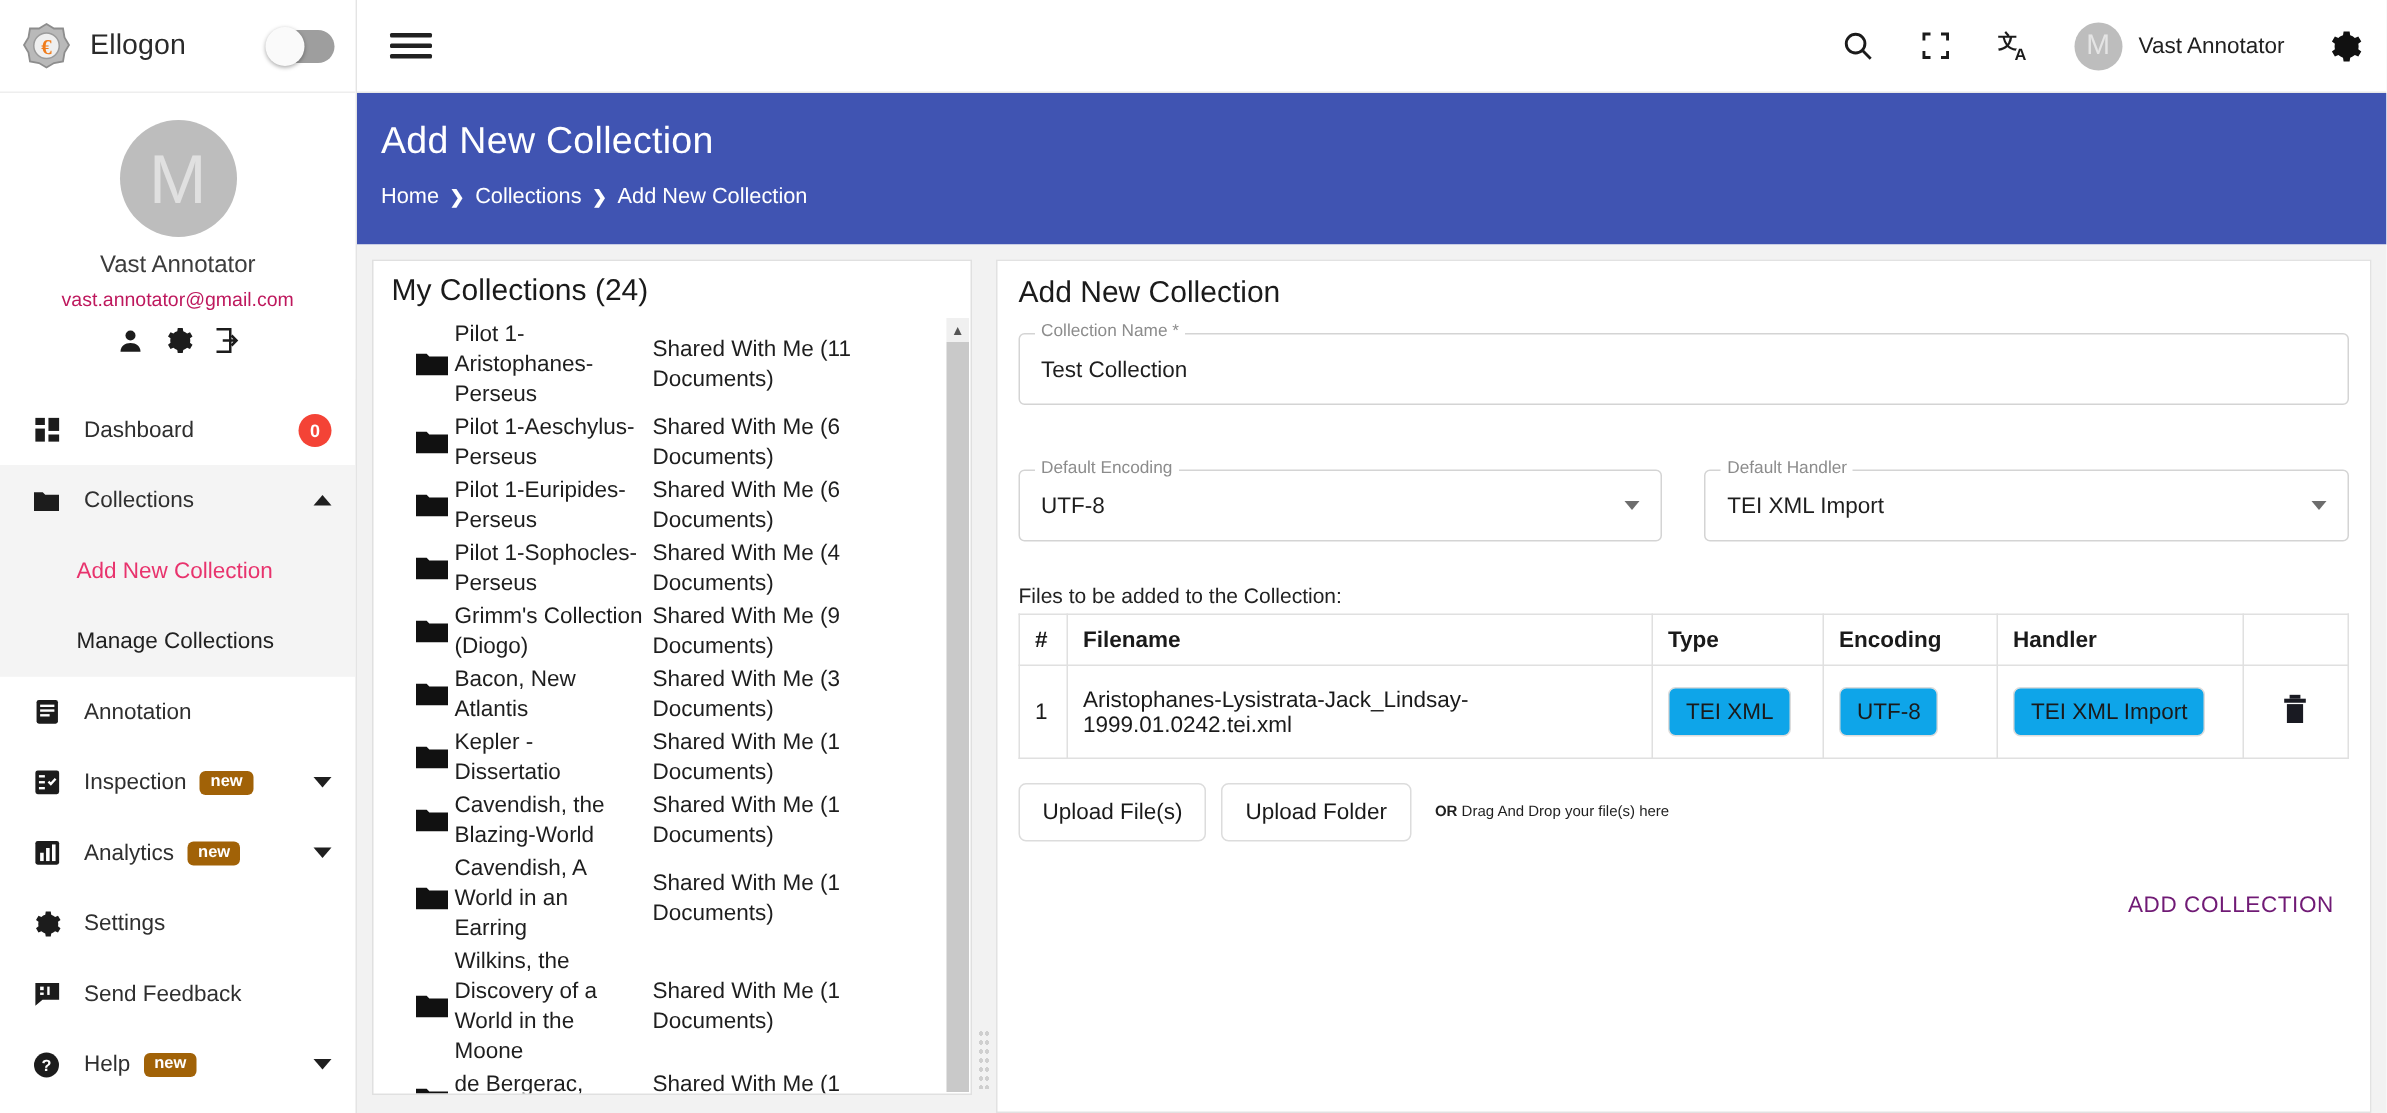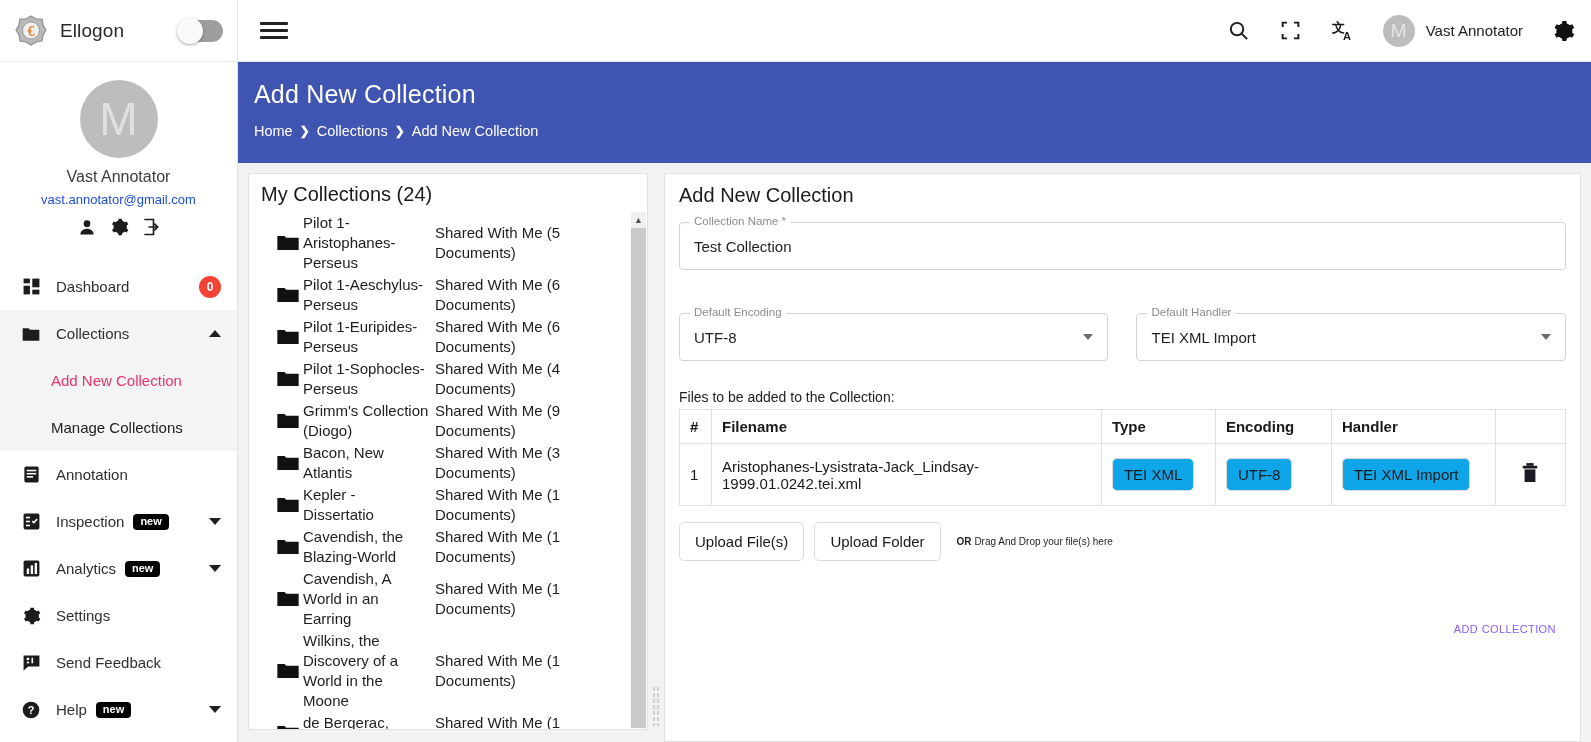--- a/index.html
+++ b/index.html
@@ -53,21 +53,21 @@
   .profile { padding: 18px 0 10px; text-align: center; background: #fff; }
   .avatar-lg {
     width: 78px; height: 78px; border-radius: 50%;
     background: #bdbdbd;
     margin: 0 auto;
     color: #e0e0e0;
     font-size: 46px; line-height: 78px;
     font-weight: 500;
   }
   .profile-name { margin-top: 10px; font-size: 16px; color: #3c3c3c; }
-  .profile-mail { margin-top: 6px; font-size: 13px; color: #1d4ed8; }
+  .profile-mail { margin-top: 6px; font-size: 13px; color: #be185d; }
   .profile-icons {
     margin-top: 10px;
     display: flex; justify-content: center; gap: 12px;
     padding-bottom: 6px;
   }
   .profile-icons .pi { width: 20px; height: 20px; cursor: pointer; }
 
   .nav { margin-top: 10px; }
   .nav-item {
     display: flex; align-items: center;
@@ -96,21 +96,21 @@
   .badge-count {
     margin-left: auto;
     background: #f44336; color: #fff;
     min-width: 22px; height: 22px;
     border-radius: 11px;
     font-size: 12px; font-weight: bold;
     display: flex; align-items: center; justify-content: center;
     padding: 0 6px;
   }
   .chip-new {
-    background: #000000; color: #fff;
+    background: #a16207; color: #fff;
     font-size: 11px; font-weight: bold;
     border-radius: 4px;
     padding: 2px 7px 3px;
     margin-left: 9px;
     line-height: 1;
   }
   .caret { margin-left: auto; width: 0; height: 0;
     border-left: 6px solid transparent; border-right: 6px solid transparent;
     border-top: 7px solid #1f1f1f; }
   .caret.up { border-top: none; border-bottom: 7px solid #1f1f1f; }
@@ -301,24 +301,23 @@
     font-size: 15px; color: #1a1a1a;
     cursor: pointer;
     font-family: "Liberation Sans", sans-serif;
   }
   .btn + .btn { margin-left: 10px; }
   .dnd { margin-left: 16px; font-size: 10px; color: #1f1f1f; }
   .dnd b { font-weight: bold; }
 
   .addcol-row { text-align: right; margin-top: 34px; padding-right: 10px; }
   .addcol {
-    color: #8b5cf6; font-size: 11px;
+    color: #701a75; font-size: 15px;
     letter-spacing: .4px; cursor: pointer;
     display: inline-block;
-    margin-top: 28px;
   }
 </style>
 </head>
 <body>
 
 <div id="app">
 
   <div class="sidebar">
 
     <div class="brand">
@@ -520,21 +519,21 @@
   <div class="content">
 
     <div class="col-panel">
       <div class="col-title">My Collections (24)</div>
       <div class="col-list" id="col-list">
           <div class="col-row">
             <span class="folder-icon"><svg width="22" height="16" viewBox="0 0 24 18" fill="#111">
                 <path d="M0 1h8l2 2h14v14H0z"></path>
               </svg></span>
             <span class="col-name">Pilot 1-Aristophanes-Perseus</span>
-            <span class="col-shared">Shared With Me (5 Documents)</span>
+            <span class="col-shared">Shared With Me (11 Documents)</span>
           </div>
           <div class="col-row">
             <span class="folder-icon"><svg width="22" height="16" viewBox="0 0 24 18" fill="#111">
                 <path d="M0 1h8l2 2h14v14H0z"></path>
               </svg></span>
             <span class="col-name">Pilot 1-Aeschylus-Perseus</span>
             <span class="col-shared">Shared With Me (6 Documents)</span>
           </div>
           <div class="col-row">
             <span class="folder-icon"><svg width="22" height="16" viewBox="0 0 24 18" fill="#111">

